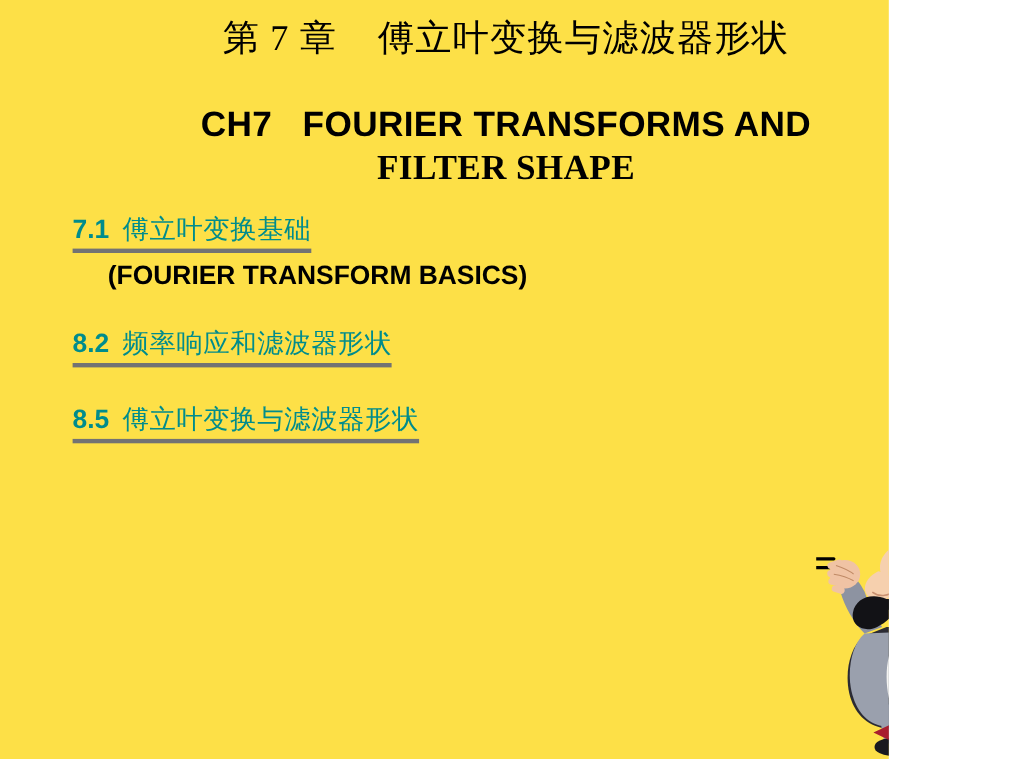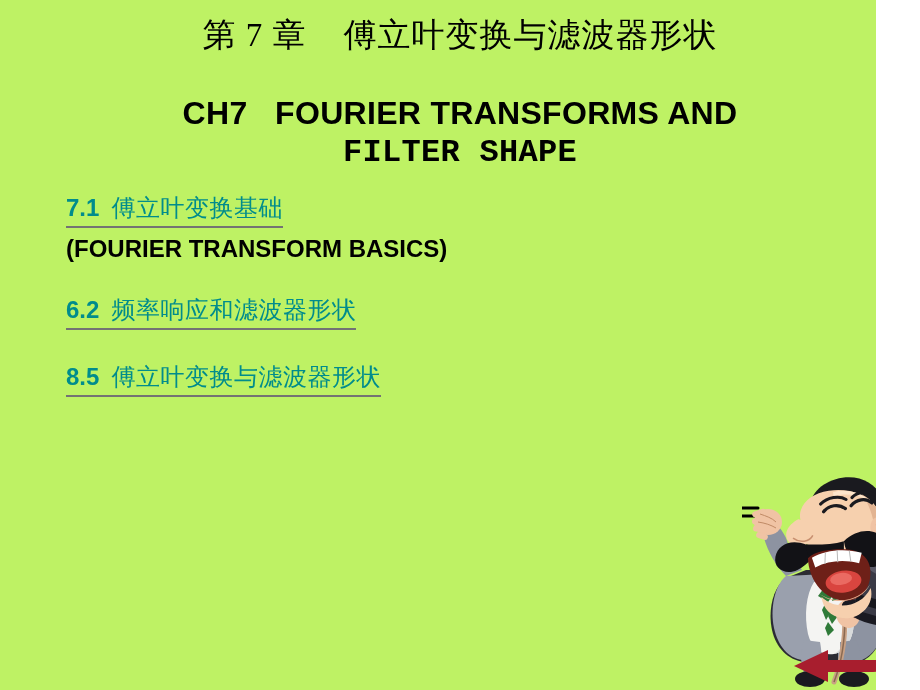--- a/index.html
+++ b/index.html
@@ -2,23 +2,23 @@
 <html><head>
 <meta charset="utf-8">
 <style>
   html, body {
     margin: 0;
     padding: 0;
     background: #ffffff;
   }
   #slide {
     position: relative;
-    width: 876px;
+    width: 808px;
     height: 690px;
-    background: #bef264;
+    background: #fde047;
     overflow: hidden;
     font-family: "Liberation Sans", sans-serif;
   }
 
   
   .title-block {
     position: absolute;
     top: 14px;
     left: 0;
     width: 920px;
@@ -36,21 +36,21 @@
     font-family: "Liberation Sans", sans-serif;
     font-weight: bold;
     font-size: 32px;
     line-height: 39px;
     color: #000000;
     letter-spacing: 0.3px;
     white-space: pre;
     margin-top: 38px;
   }
   .title-en-2 {
-    font-family: Liberation Mono, monospace;
+    font-family: Liberation Serif, serif;
     font-weight: bold;
     font-size: 32px;
     line-height: 39px;
     color: #000000;
     letter-spacing: 0.3px;
     white-space: pre;
   }
 
   
   .sections {
@@ -58,21 +58,21 @@
     left: 66px;
     top: 192px;
     width: 800px;
   }
   .section {
     margin-bottom: 31px;
   }
   .sec-heading {
     display: inline-block;
     color: #008c8c;
-    border-bottom: 2px solid #737373;
+    border-bottom: 4px solid #737373;
     padding-bottom: 2px;
     white-space: nowrap;
   }
   .sec-num {
     font-family: "Liberation Sans", sans-serif;
     font-weight: bold;
     font-size: 24px;
     color: #008c8c;
     letter-spacing: 0px;
   }
@@ -84,20 +84,21 @@
     letter-spacing: 0.5px;
   }
   .sec-en {
     font-family: "Liberation Sans", sans-serif;
     font-weight: bold;
     font-size: 24px;
     color: #000000;
     margin-top: 7px;
     letter-spacing: 0px;
     white-space: nowrap;
+    margin-left: 32px;
   }
 
   
   .sec-hidden {
     position: absolute;
     left: 790px;
     top: 628px;
     font-family: "Liberation Sans", sans-serif;
     font-weight: bold;
     font-size: 20px;
@@ -134,21 +135,21 @@
 
     <div class="section">
       <div class="sec-heading">
         <span class="sec-num">7.1</span><span class="sec-cn">傅立叶变换基础</span>
       </div>
       <div class="sec-en">(FOURIER TRANSFORM BASICS)</div>
     </div>
 
     <div class="section">
       <div class="sec-heading">
-        <span class="sec-num">6.2</span><span class="sec-cn">频率响应和滤波器形状</span>
+        <span class="sec-num">8.2</span><span class="sec-cn">频率响应和滤波器形状</span>
       </div>
     </div>
 
     <div class="section">
       <div class="sec-heading">
         <span class="sec-num">8.5</span><span class="sec-cn">傅立叶变换与滤波器形状</span>
       </div>
     </div>
 
   </div>

